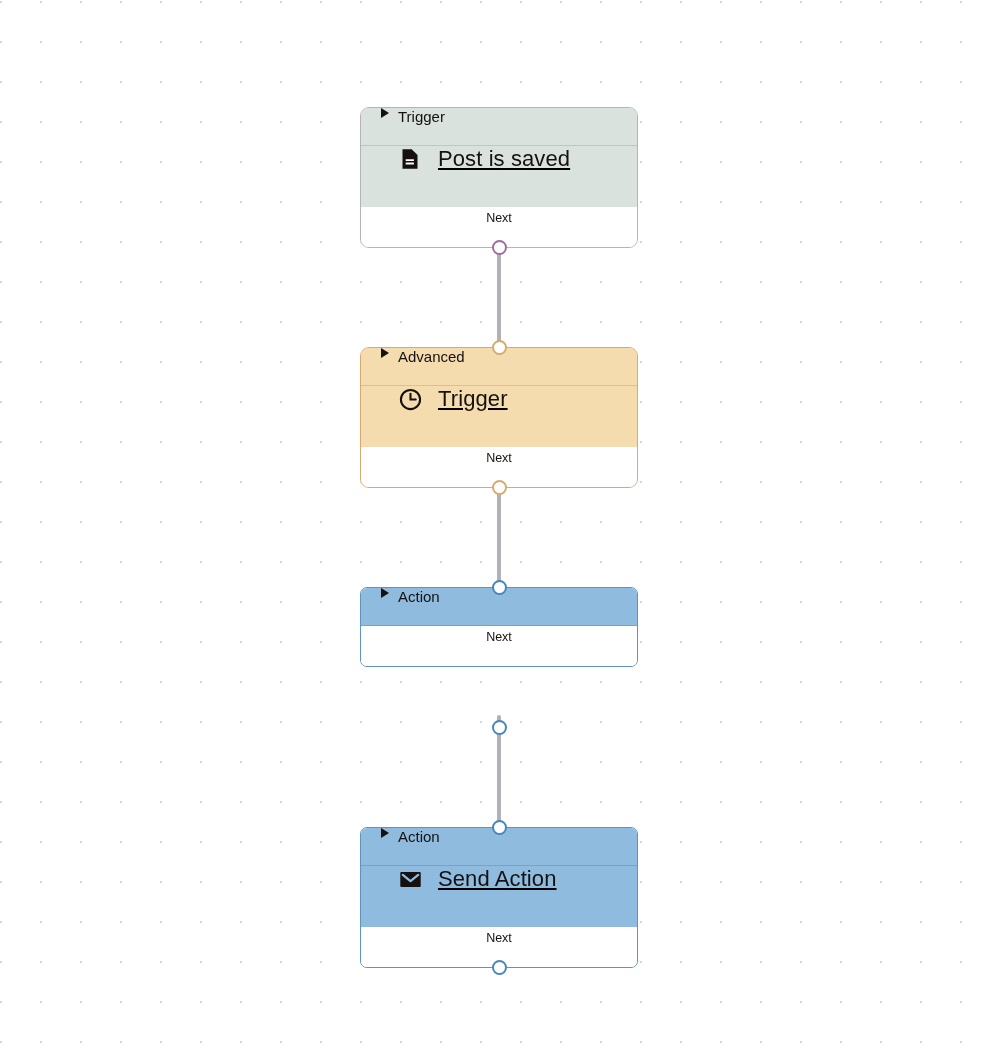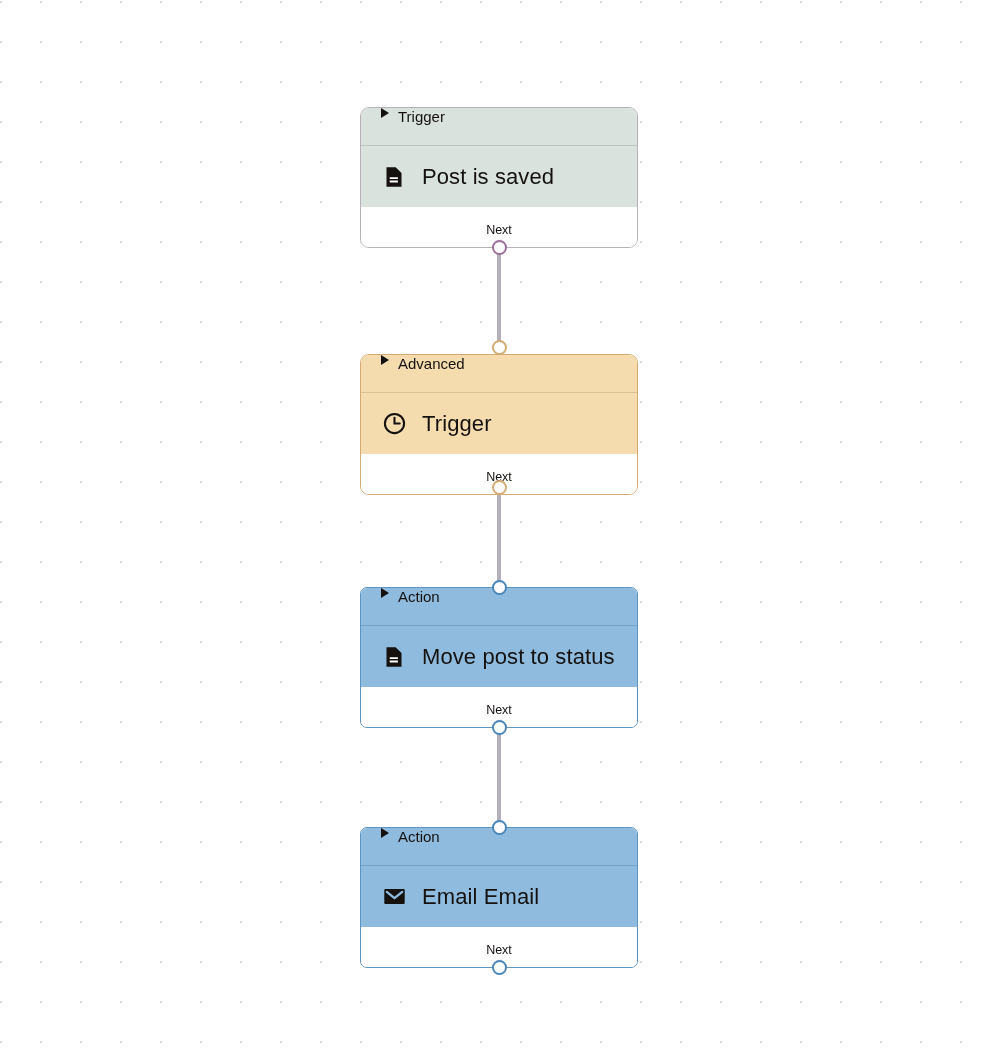--- a/index.html
+++ b/index.html
@@ -65,23 +65,23 @@
     height: 0;
     border-left: 8px solid #14110f;
     border-top: 5.5px solid transparent;
     border-bottom: 5.5px solid transparent;
     margin-right: 9px;
     display: inline-block;
   }
   .node-body {
     height: 61px;
     display: flex;
-    align-items: center;
-    padding-left: 20px;
-    box-sizing: border-box;
+    padding-left: 36px;
+    box-sizing: border-box;
+    text-decoration: underline;
   }
   .node-icon {
     width: 26px;
     height: 26px;
     margin-right: 15px;
     flex: 0 0 auto;
     display: flex;
     align-items: center;
     justify-content: center;
   }
@@ -90,21 +90,21 @@
     color: #14110f;
     letter-spacing: 0.1px;
     white-space: nowrap;
   }
   .node-footer {
     height: 40px;
     background: #ffffff;
     display: flex;
     align-items: flex-start;
     justify-content: center;
-    padding-top: 16px;
+    padding-top: 4px;
     box-sizing: border-box;
     font-size: 12.5px;
     color: #14110f;
   }
   .divider {
     height: 1px;
     width: 100%;
   }
 
   
@@ -147,21 +147,21 @@
             </svg>
           </span>
           <span class="node-title">Post is saved</span>
         </div>
         <div class="node-footer">
           <span>Next</span>
         </div>
       </div>
     </div>
     <div class="port" style="top: 239.5px; border-color: rgb(156, 111, 156);"></div>
-    <div class="node theme-advanced" style="top: 347px; margin-top: 7px;">
+    <div class="node theme-advanced" style="top: 347px;">
       <div class="node-inner" style="border-color: rgb(212, 171, 114);">
         <div class="node-header" style="background: rgb(244, 220, 175);">
           <span class="caret"></span>
           <span>Advanced</span>
         </div>
         <div class="divider" style="background: rgb(220, 193, 144);"></div>
         <div class="node-body" style="background: rgb(244, 220, 175);">
           <span class="node-icon">
             <svg width="25" height="25" viewBox="0 0 24 24" aria-hidden="true">
               <circle cx="12" cy="12" r="9.2" fill="none" stroke="#14110f" stroke-width="2"></circle>
@@ -177,29 +177,20 @@
     </div>
     <div class="port" style="top: 479.5px; border-color: rgb(212, 171, 114);"></div>
     <div class="port" style="top: 339.5px; border-color: rgb(212, 171, 114);"></div>
     <div class="node theme-action" style="top: 587px;">
       <div class="node-inner" style="border-color: rgb(95, 148, 192);">
         <div class="node-header" style="background: rgb(143, 187, 223);">
           <span class="caret"></span>
           <span>Action</span>
         </div>
         <div class="divider" style="background: rgb(116, 164, 203);"></div>
-        <div class="node-body" style="background: rgb(143, 187, 223);">
-          <span class="node-icon">
-            <svg width="24" height="24" viewBox="0 0 24 24" aria-hidden="true">
-              <path fill="#14110f" d="M4.5 2.2h9.2L19.5 8v13.8H4.5z"></path>
-              <path fill="#ffffff" d="M7.7 12.2h8.2v1.9H7.7zM7.7 15.6h8.2v1.9H7.7z"></path>
-            </svg>
-          </span>
-          <span class="node-title">Move post to status</span>
-        </div>
         <div class="node-footer">
           <span>Next</span>
         </div>
       </div>
     </div>
     <div class="port" style="top: 719.5px; border-color: rgb(74, 134, 184);"></div>
     <div class="port" style="top: 579.5px; border-color: rgb(74, 134, 184);"></div>
     <div class="node theme-action" style="top: 827px;">
       <div class="node-inner" style="border-color: rgb(95, 148, 192);">
         <div class="node-header" style="background: rgb(143, 187, 223);">
@@ -207,21 +198,21 @@
           <span>Action</span>
         </div>
         <div class="divider" style="background: rgb(116, 164, 203);"></div>
         <div class="node-body" style="background: rgb(143, 187, 223);">
           <span class="node-icon">
             <svg width="25" height="25" viewBox="0 0 24 24" aria-hidden="true">
               <rect x="2.2" y="4.8" width="19.6" height="14.4" rx="1" fill="#14110f"></rect>
               <path d="M4.6 7.6L12 13.6l7.4-6" fill="none" stroke="#8fbbdf" stroke-width="2.2" stroke-linecap="round" stroke-linejoin="round"></path>
             </svg>
           </span>
-          <span class="node-title">Email Email</span>
+          <span class="node-title">Send Action</span>
         </div>
         <div class="node-footer">
           <span>Next</span>
         </div>
       </div>
     </div>
     <div class="port" style="top: 959.5px; border-color: rgb(74, 134, 184);"></div>
     <div class="port" style="top: 819.5px; border-color: rgb(74, 134, 184);"></div>
   </div>
 

